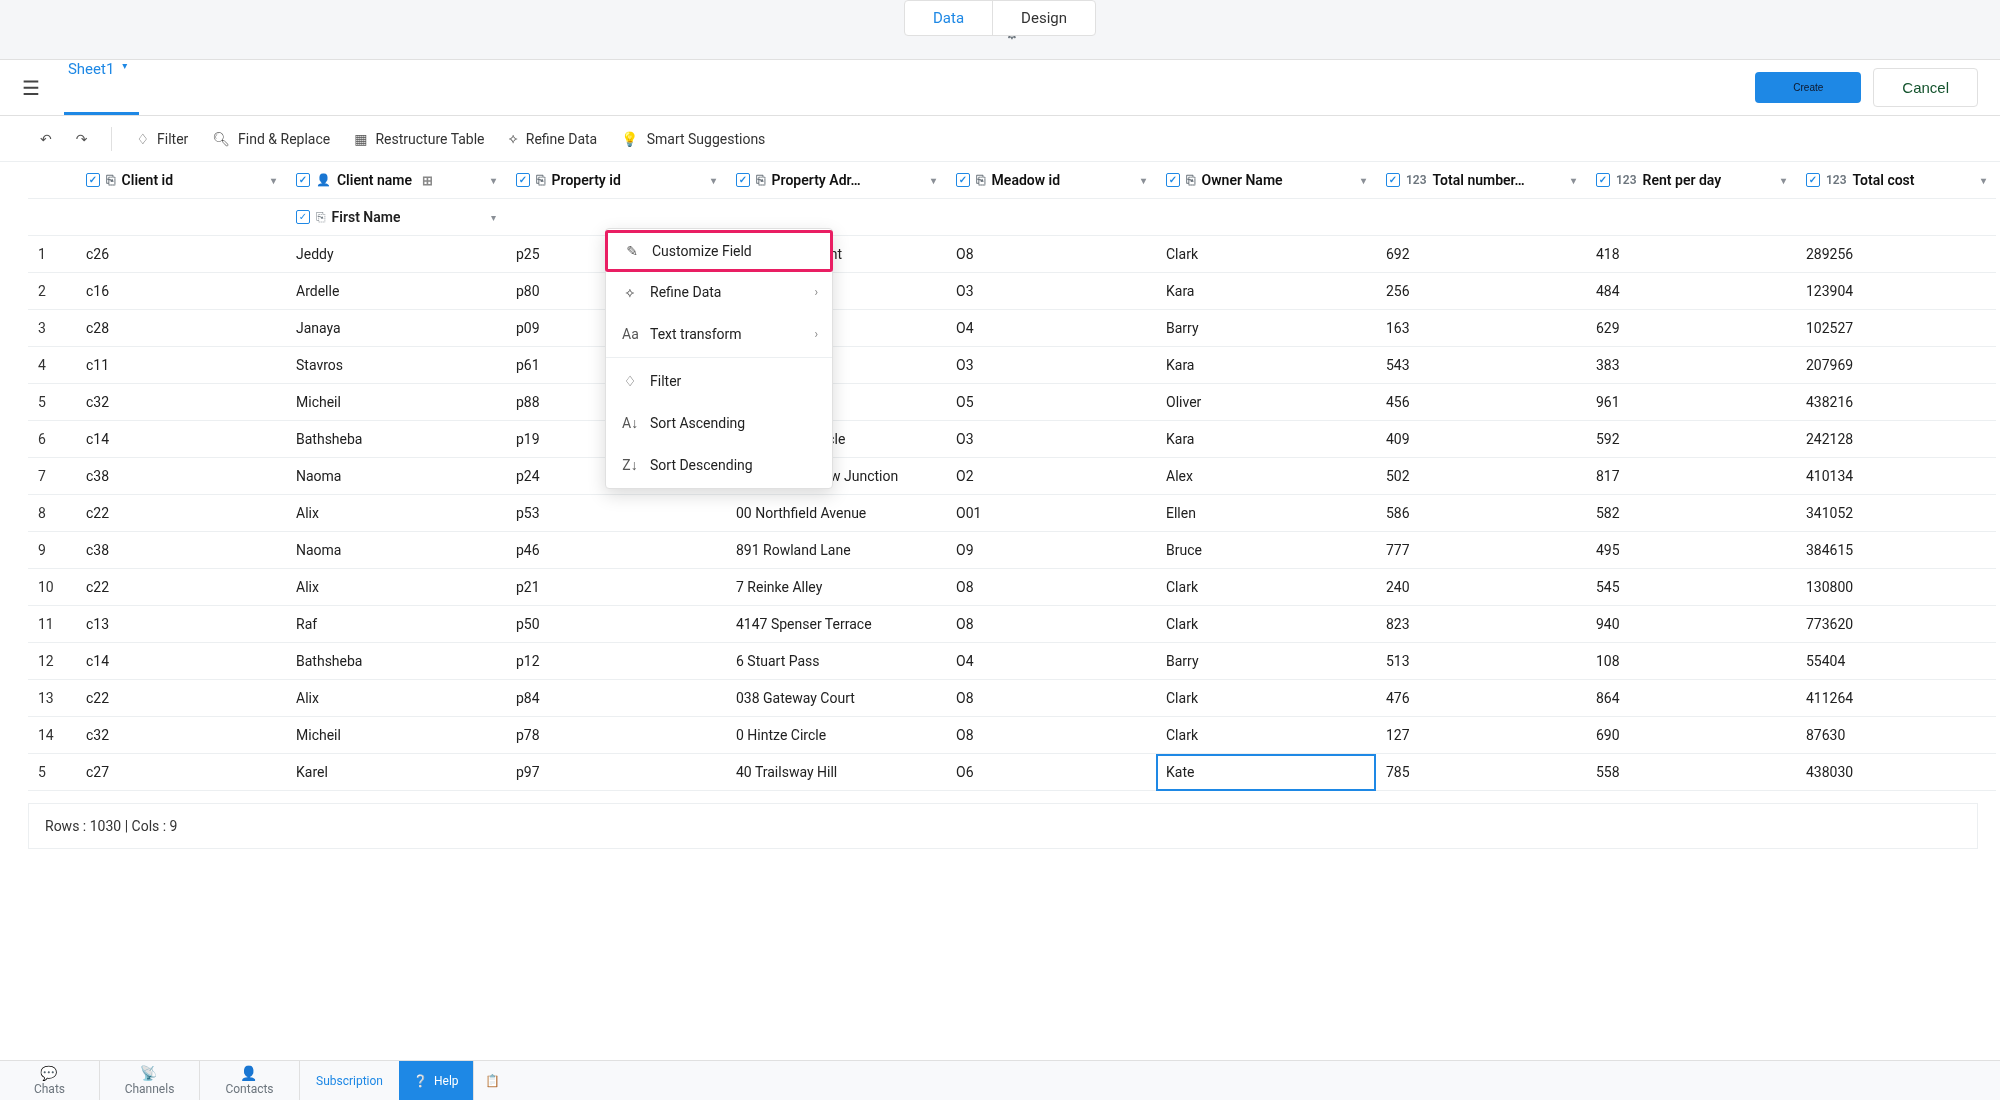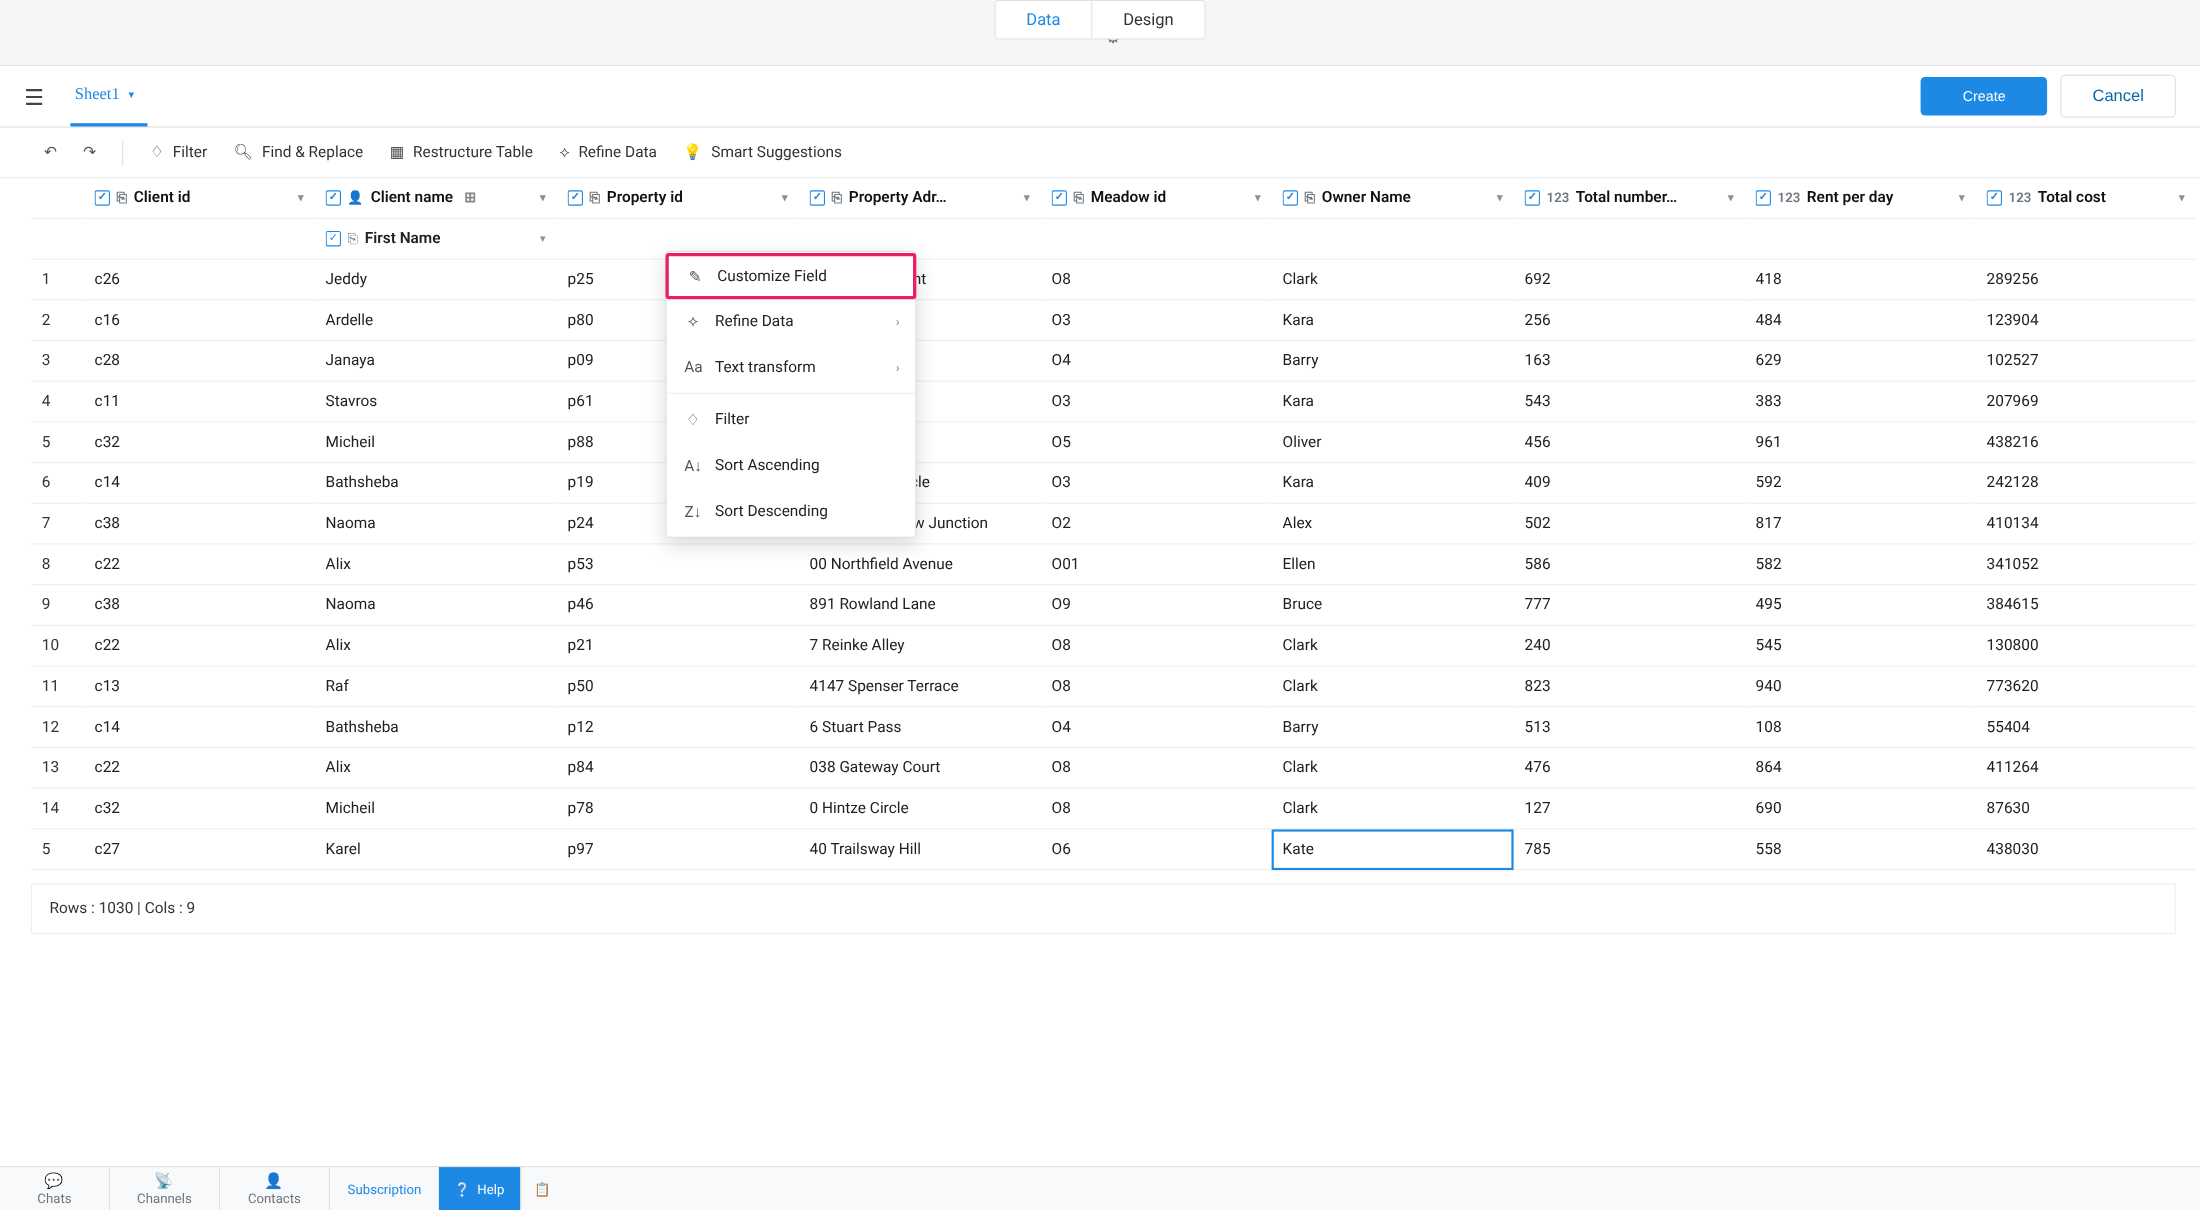--- a/index.html
+++ b/index.html
@@ -57,44 +57,43 @@
   
   .hdr2 {
     display: flex;
     align-items: center;
     height: 56px;
     padding: 0 22px;
     border-bottom: 1px solid var(--border);
   }
   .hamburger { font-size: 20px; color: #444; margin-right: 24px; cursor:pointer; }
   .sheet-tab {
-    display:flex; align-items:center; gap:8px;
+    display:flex; gap:8px;
     color: var(--blue);
     font-size: 15px;
     padding: 0 12px 0 4px;
     height: 100%;
     border-bottom: 3px solid var(--blue);
     cursor:pointer;
-    font-family:Liberation Serif, serif;
   }
   .sheet-tab .caret { font-size: 10px; }
   .hdr2-spacer { flex: 1; }
   .btn-create {
     background: var(--blue);
-    color: #ffffff;
+    color: #0f172a;
     border: none;
     border-radius: 4px;
     padding: 10px 38px;
-    font-size: 13px;
+    font-size: 10px;
     cursor:pointer;
   }
   .btn-cancel {
     margin-left: 12px;
     background: #fff;
-    color: #0369a1;
+    color: #14532d;
     border: 1px solid var(--border);
     border-radius: 4px;
     padding: 10px 28px;
     font-size: 15px;
     cursor:pointer;
   }
 
   
   .toolbar {
     display:flex;

